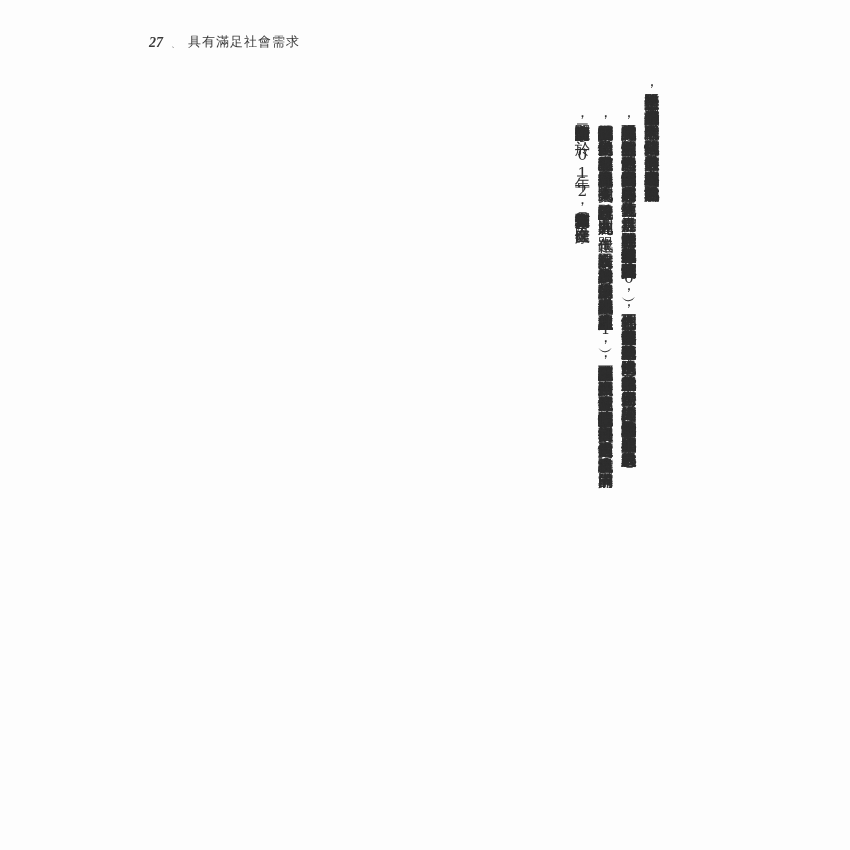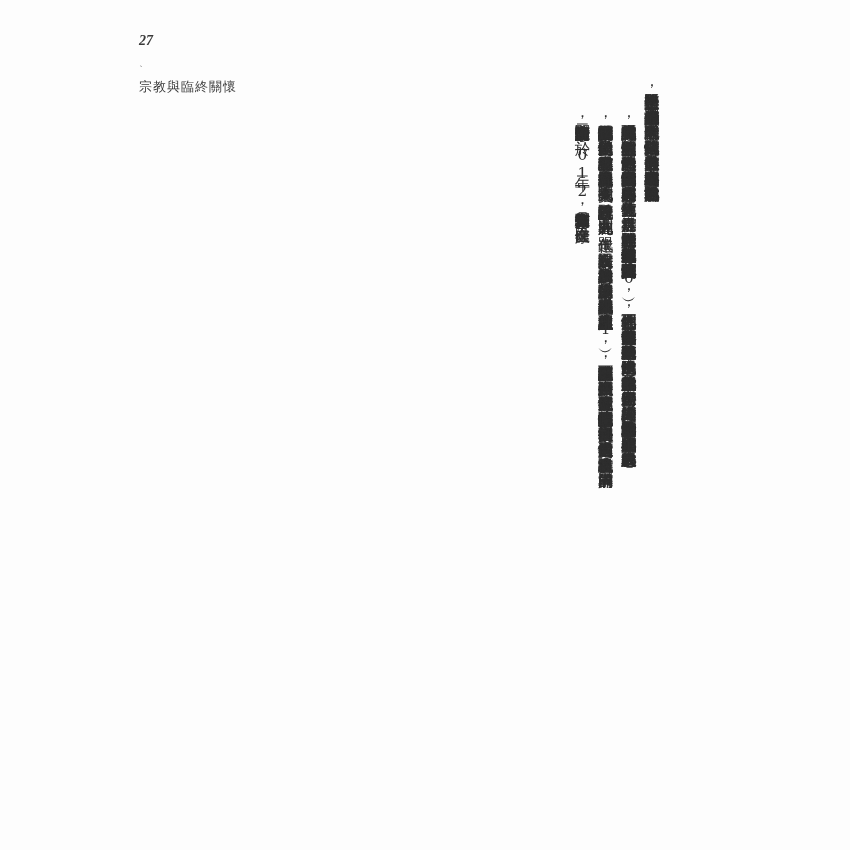--- a/index.html
+++ b/index.html
@@ -16,30 +16,29 @@
     color: #2b2b2b;
   }
   .page {
     position: absolute;
     left: 0; top: 0;
     width: 850px; height: 850px;
     background: #fdfdfd;
   }
   .running-head {
     position: absolute;
-    left: 139px;
+    left: 149px;
     top: 33px;
     height: 18px;
     display: flex;
-    align-items: flex-start;
+    align-items: flex-end;
     gap: 8px;
     font-size: 13px;
     color: #3a3a3a;
     white-space: nowrap;
-    flex-direction: column;
   }
   .page-number {
     font-family: "Liberation Serif", serif;
     font-style: italic;
     font-weight: bold;
     font-size: 14px;
   }
   .head-sep {
     font-size: 9px;
     color: #777;
@@ -71,21 +70,21 @@
   }
 </style>
 </head>
 <body>
 
 <div class="page">
 
   <div class="running-head">
     <span class="page-number">27</span>
     <span class="head-sep">、</span>
-    <span class="head-title">宗教與臨終關懷</span>
+    <span class="head-title">具有滿足社會需求</span>
   </div>
 
   <div class="text-body">
     <p class="cont">這不單是醫生與護士的責任，應該是全民都要學習的生命知識與技能，除了配合臨終者的生理需要，還要強化情緒與靈性的關懷，若有必要可以引進宗教的信仰力量，協助臨終者從封閉的心靈中釋放出來，以豁然的態度坦然地面對死亡的挑戰。</p>
     <p>現代人需要獲得對臨終的知識認知與儀式操作，經由對靈性的尊重與關懷，勇於面對冷酷無情的死亡困境，讓亡者與生者都能經由對靈性的觀念領悟與行爲實踐中，獲得更多的心靈的慰藉與圓滿，這種靈性的教養文化，具有滿足社會需求、團結群體與整合社會的功能。現代社會對臨終者的靈性照顧似乎有著退化與落伍的現象，在生命關懷上有著文化萎縮或文化沒落的趨勢（註40），人們在貪生怕死的心理下，無法勇於面對任何個體必然遵守的生死存亡規律，一味地想要借助科學的醫藥成就來苟且偷生，造成只求生命延壽的陷性，忽略了生死背後的文化意義與社會功能，停留在物質層面上的迷戀，失去了深入細緻的精神建構。臨終者對死亡恐懼的五個精神狀態的階段，顯示現代人在心靈層次的開發上極爲不足，常以患得患失的心態去面對死亡。</p>
     <p>當代具有安寧療護精神的臨終關懷機構的設置，是一項新時代的人性復振運動，重視臨終者身心靈的整體需求，以生命尊嚴的安善照顧協助走完人生的最終旅程。歐美國家大約在一九七0年代紛紛設置安寧療護醫院，亞洲各國則在一九九0年代跟進，在醫院設置安寧病房，積極推動對病患的善終服務。這是當代醫療倫理學的新論述，從現代科學實證主義的風潮中跳脫出來，重新注入人本主義與人道主義的理想（註41），讓臨終者可以避免受到醫藥科技無謂的折磨，不再強調延續生命的醫療責任，能獲得到更多尊嚴往生的靈性照顧。這是宗教終極關懷在當代科學醫療體系中的重新崛起，不再屈服於科技醫學的強勢宰制，肯定人類生活品質的靈性構面，重視臨終者追求自我意義、目的與圓滿的需求。</p>
     <p>台灣設立安寧病房的醫院有二十多間，於二00二年12月公佈實施安寧緩和醫療條例，在全民健康</p>
   </div>
 
 </div>

